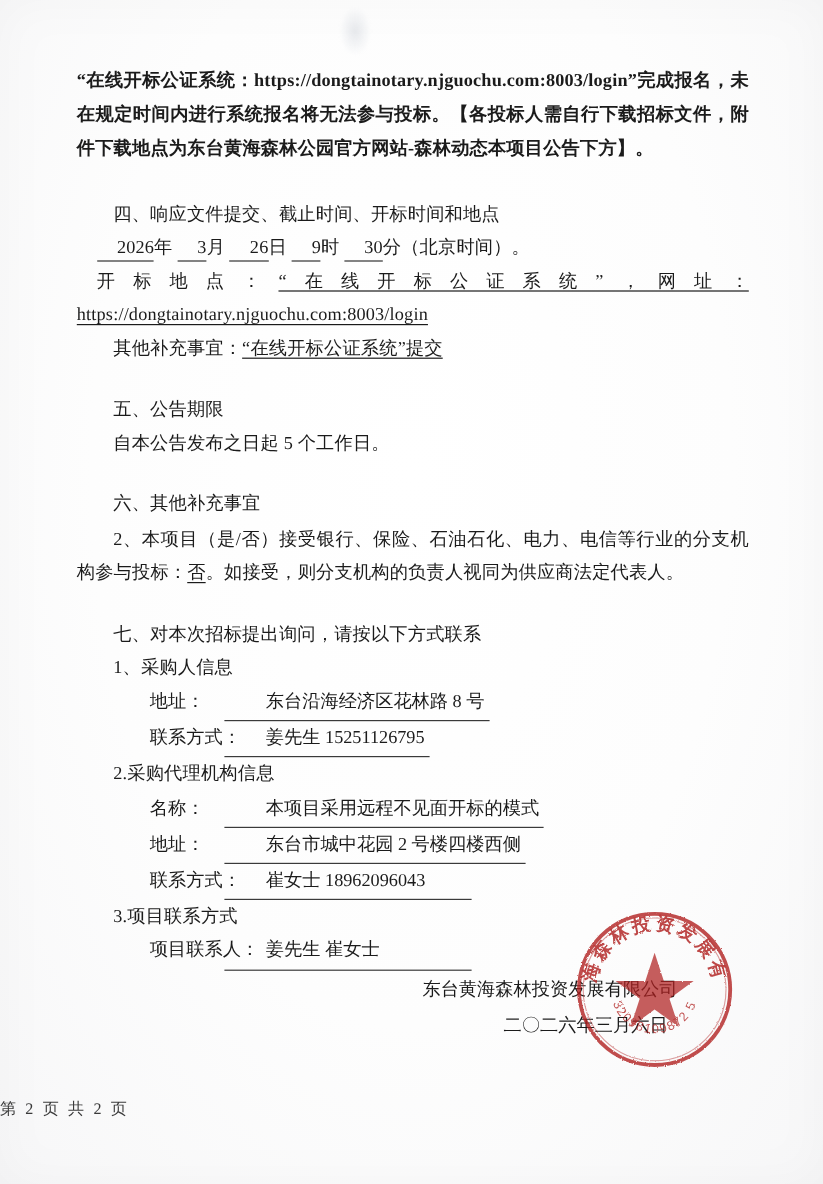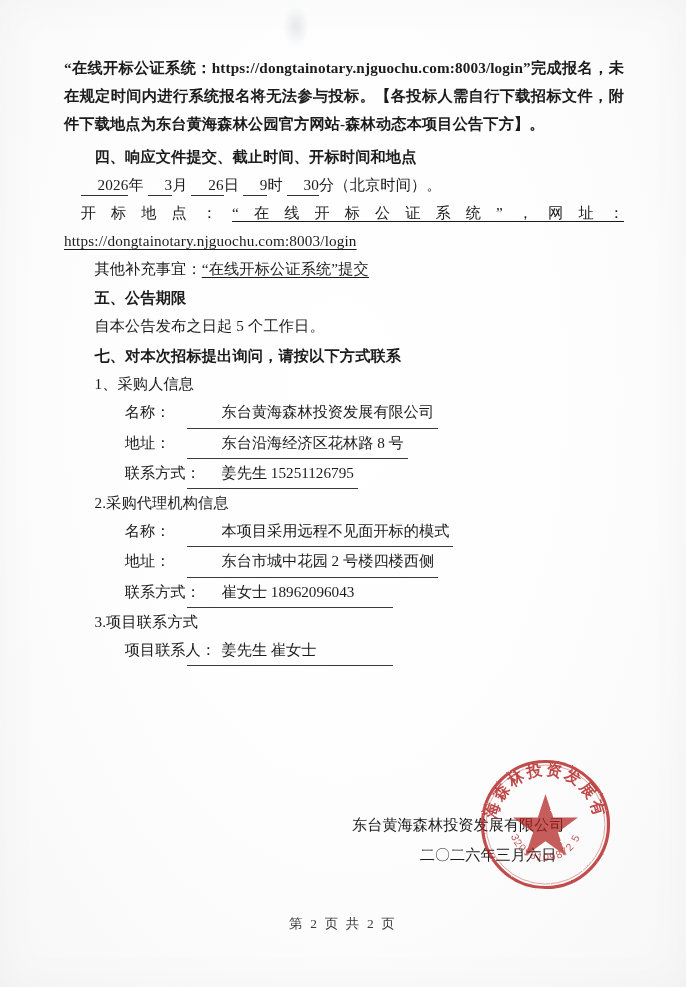--- a/index.html
+++ b/index.html
@@ -55,24 +55,25 @@
     font-size: 15.2px;
     line-height: 28.2px;
     letter-spacing: 0.15px;
     text-align: justify;
     text-justify: inter-character;
   }
   .indent2 { text-indent: 2em; }
   .indent1 { text-indent: 1.1em; }
   .bold { font-weight: bold; }
   .heading {
-    font-weight: bold;
+    font-weight: normal;
     text-indent: 2em;
     font-size: 15.2px;
     line-height: 28.2px;
+    margin-top: 22px;
   }
   .u { text-decoration: underline; text-underline-offset: 2.5px; }
 
   .fill {
     display: inline-block;
     border-bottom: 1px solid #333;
     text-align: left;
     line-height: 20px;
   }
 
@@ -129,21 +130,20 @@
     pointer-events: none;
     opacity: 0.88;
   }
   .seal svg { display: block; }
 
   .footer {
     position: absolute;
     left: 0;
     right: 0;
     top: 915px;
-    text-align: center;
     font-size: 13.4px;
     letter-spacing: 2.2px;
     color: #3a3a3a;
   }
 </style>
 </head>
 <body>
 
 <div class="page">
   <div class="scan-smudge"></div>
@@ -164,28 +164,27 @@
       <span class="fill" style="min-width:24px">30</span><span>分</span><span>（北京时间）。</span>
     </p>
 
     <p class="indent1"><span>开标地点：</span><span class="u">“在线开标公证系统”，网址：https://dongtainotary.njguochu.com:8003/login</span></p>
 
     <p class="indent2"><span>其他补充事宜：</span><span class="u">“在线开标公证系统”提交</span></p>
 
     <p class="heading">五、公告期限</p>
     <p class="indent2">自本公告发布之日起 5 个工作日。</p>
 
+    <p class="heading">六、其他补充事宜</p>
     <div class="para-spacer"></div>
+    <p class="indent2"><span>2、本项目（是/否）接受银行、保险、石油石化、电力、电信等行业的分支机构参与投标：</span><span class="u">否</span><span>。如接受，则分支机构的负责人视同为供应商法定代表人。</span></p>
 
     <p class="heading">七、对本次招标提出询问，请按以下方式联系</p>
 
     <p class="indent2">1、采购人信息</p>
-    <div class="crow">
-      <span class="clabel spread">名称：</span><span class="cval w1">东台黄海森林投资发展有限公司</span>
-    </div>
     <div class="crow">
       <span class="clabel spread">地址：</span><span class="cval w2">东台沿海经济区花林路 8 号</span>
     </div>
     <div class="crow">
       <span class="clabel">联系方式：</span><span class="cval w3">姜先生 15251126795</span>
     </div>
 
     <p class="indent2">2.采购代理机构信息</p>
     <div class="crow">
       <span class="clabel spread">名称：</span><span class="cval w1">本项目采用远程不见面开标的模式</span>

